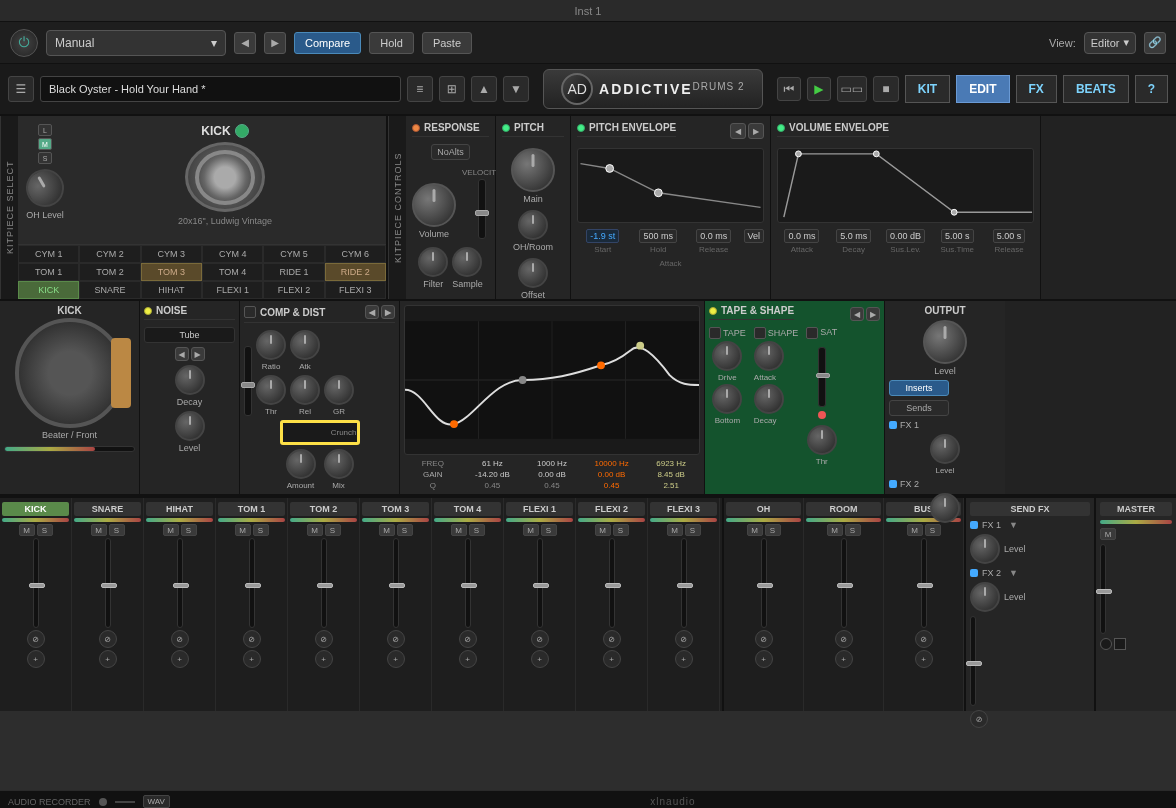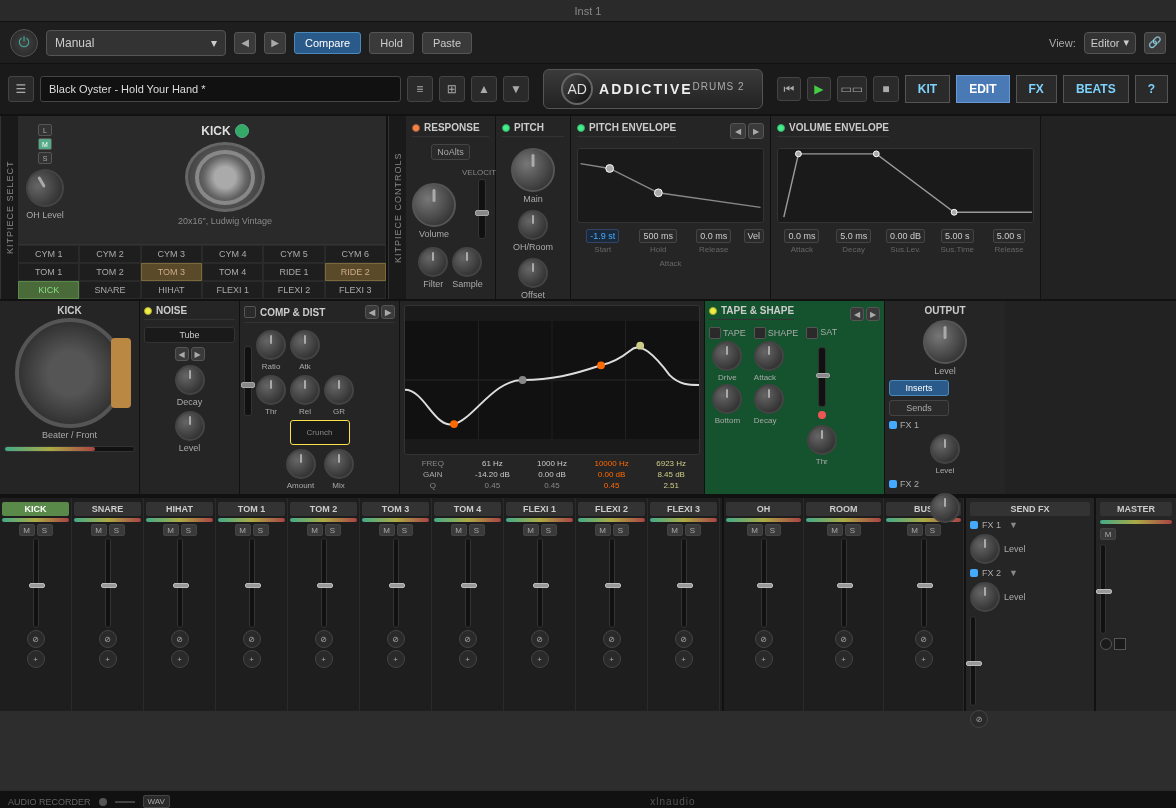--- a/index.html
+++ b/index.html
@@ -921,21 +921,21 @@
             <div class="knob-sm"></div>
             <span style="font-size:8px;color:#aaa">Rel</span>
           </div>
         </div>
         <div class="flex-col" style="align-items:center">
           <div class="knob-sm"></div>
           <span style="font-size:8px;color:#aaa">GR</span>
         </div>
       </div>
 
-      <div style="background:#1a1a1a;border:1px solid #fde047;border-radius:3px;width:60px;height:50px;margin:0 auto;display:flex;flex-direction:column;align-items:center;justify-content:center;gap:2px">
+      <div style="background:#1a1a1a;border:3px solid #fde047;border-radius:3px;width:80px;height:50px;margin:0 auto;display:flex;flex-direction:column;align-items:flex-end;justify-content:center;gap:2px">
         <div style="font-size:8px;color:#888">Crunch</div>
       </div>
       <div style="display:flex;gap:8px;justify-content:center">
         <div class="flex-col" style="align-items:center">
           <div class="knob-sm"></div>
           <span style="font-size:8px;color:#aaa">Amount</span>
         </div>
         <div class="flex-col" style="align-items:center">
           <div class="knob-sm"></div>
           <span style="font-size:8px;color:#aaa">Mix</span>

